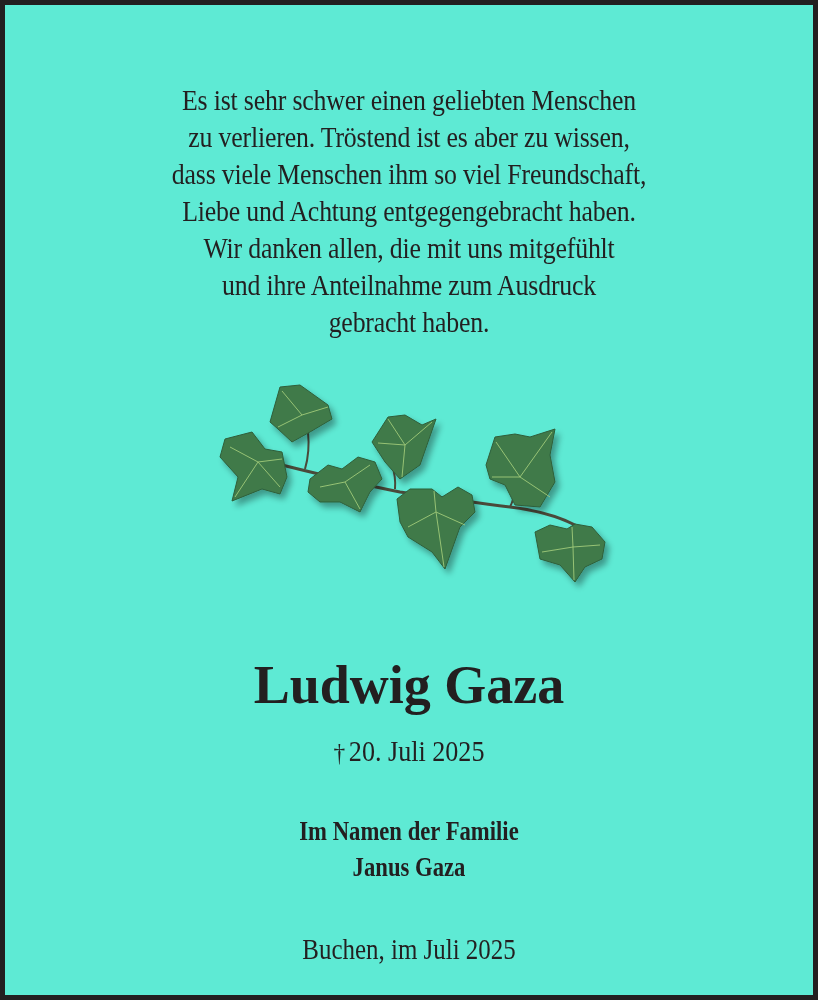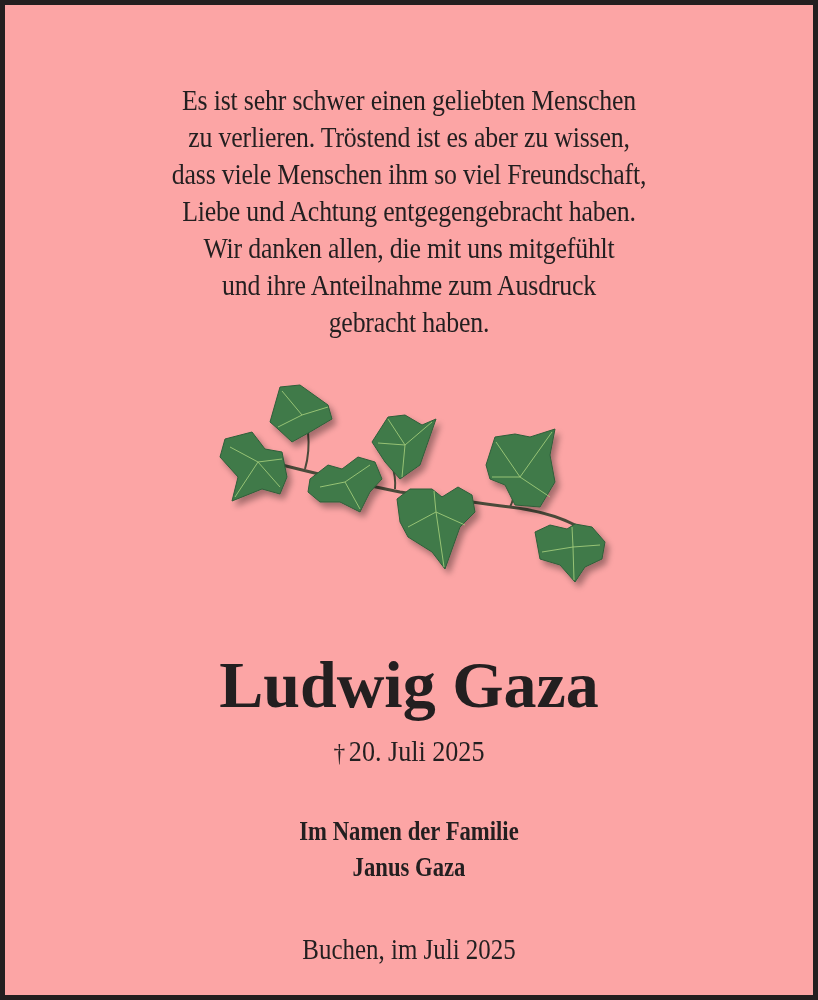--- a/index.html
+++ b/index.html
@@ -2,42 +2,42 @@
 <html><head>
   <meta charset="utf-8">
   <style>
     html, body { margin: 0; padding: 0; background: #ffffff; }
     body { width: 818px; height: 1000px; overflow: hidden; }
     .frame {
       position: absolute; left: 0; top: 0;
       width: 818px; height: 1000px;
       box-sizing: border-box;
       border: 5px solid #231f20;
-      background: #fca5a5;
+      background: #5eead4;
       color: #231f20;
       font-family: "Liberation Serif", "DejaVu Serif", serif;
     }
     .verse {
       position: absolute; left: 0; right: 0; top: 76px;
       text-align: center;
       font-size: 30px;
       line-height: 37px;
       transform: scaleX(0.86);
       transform-origin: center top;
       letter-spacing: -0.2px;
     }
     .verse div { white-space: nowrap; }
     .ivy {
       position: absolute; left: 205px; top: 372px;
       width: 420px; height: 220px;
     }
     .name {
       position: absolute; left: 0; right: 0; top: 635px;
       text-align: center;
-      font-size: 66px; font-weight: bold;
+      font-size: 54px; font-weight: bold;
       line-height: 90px;
       letter-spacing: 0px;
     }
     .death {
       position: absolute; left: 0; right: 0; top: 728px;
       text-align: center;
       font-size: 29px; line-height: 36px;
       transform: scaleX(0.9);
       transform-origin: center top;
     }

